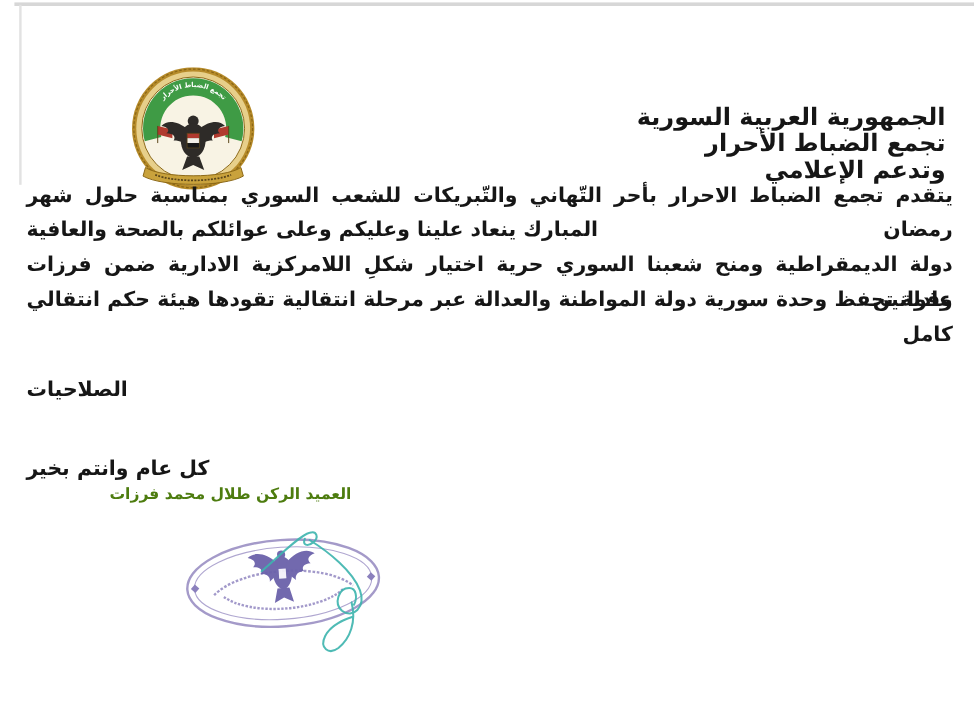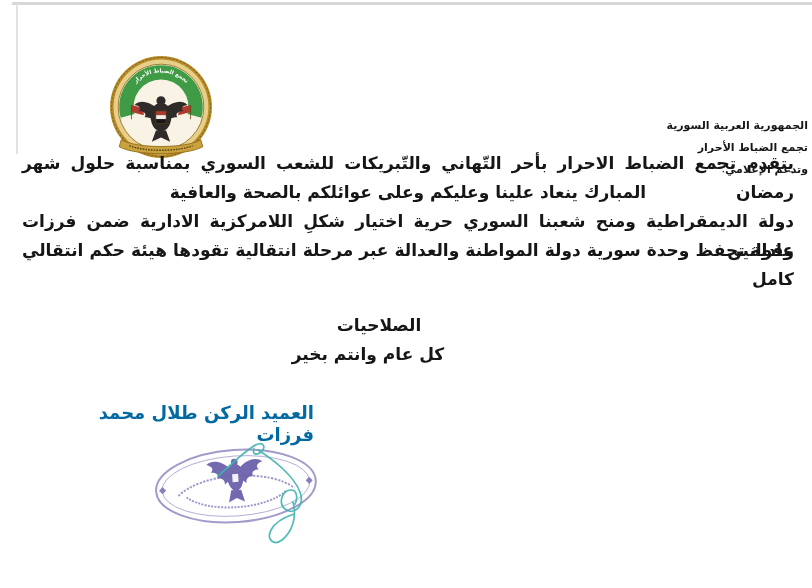--- a/index.html
+++ b/index.html
@@ -7,38 +7,38 @@
     position:relative;width:812px;height:588px;background:#ffffff;overflow:hidden;
     font-family:"DejaVu Sans",sans-serif;color:#1b1b1b;
   }
   
   .scan-top{position:absolute;left:12px;right:0;top:2px;height:3px;background:#d7d7d7;}
   .scan-left{position:absolute;left:16px;top:4px;width:2px;height:150px;background:#e2e2e2;}
   
   .emblem{position:absolute;left:104px;top:56px;width:114px;height:104px;}
   
   .letterhead{
-    position:absolute;top:86px;right:4px;direction:rtl;text-align:right;
-    font-weight:bold;font-size:11px;line-height:22px;color:#161616;margin-top:29px;
+    position:absolute;top:86px;right:24px;direction:rtl;text-align:right;
+    font-weight:bold;font-size:20px;line-height:22px;color:#161616;
   }
   .letterhead-dot{position:absolute;top:150px;right:90px;font-weight:bold;font-size:16px;color:#333;}
   
   .body-text{
     position:absolute;left:22px;right:18px;top:149px;direction:rtl;
     font-weight:bold;font-size:17px;color:#161616;
   }
   .bline{height:29px;line-height:29px;white-space:nowrap;}
   .jline{white-space:normal;text-align:justify;text-align-last:justify;text-justify:inter-word;}
-  .rline{text-align:center;}
+  .rline{text-align:left;}
   .indent1{padding-right:58px;margin-top:46px;}
-  .indent2{padding-right:80px;}
+  .indent2{padding-right:80px;margin-top:37px;}
   
   .sig-block{
-    position:absolute;left:70px;top:402px;width:244px;direction:rtl;
-    font-weight:bold;font-size:18px;line-height:22px;color:#0369a1;
+    position:absolute;left:70px;top:402px;width:244px;direction:rtl;text-align:center;
+    font-weight:bold;font-size:13px;line-height:22px;color:#4d7c0f;
   }
   
   .stamp{position:absolute;left:150px;top:444px;width:172px;height:86px;transform:rotate(-4deg);}
   .autograph{position:absolute;left:198px;top:424px;width:150px;height:130px;}
 </style>
 </head>
 <body>
 
 <div class="page">
 

